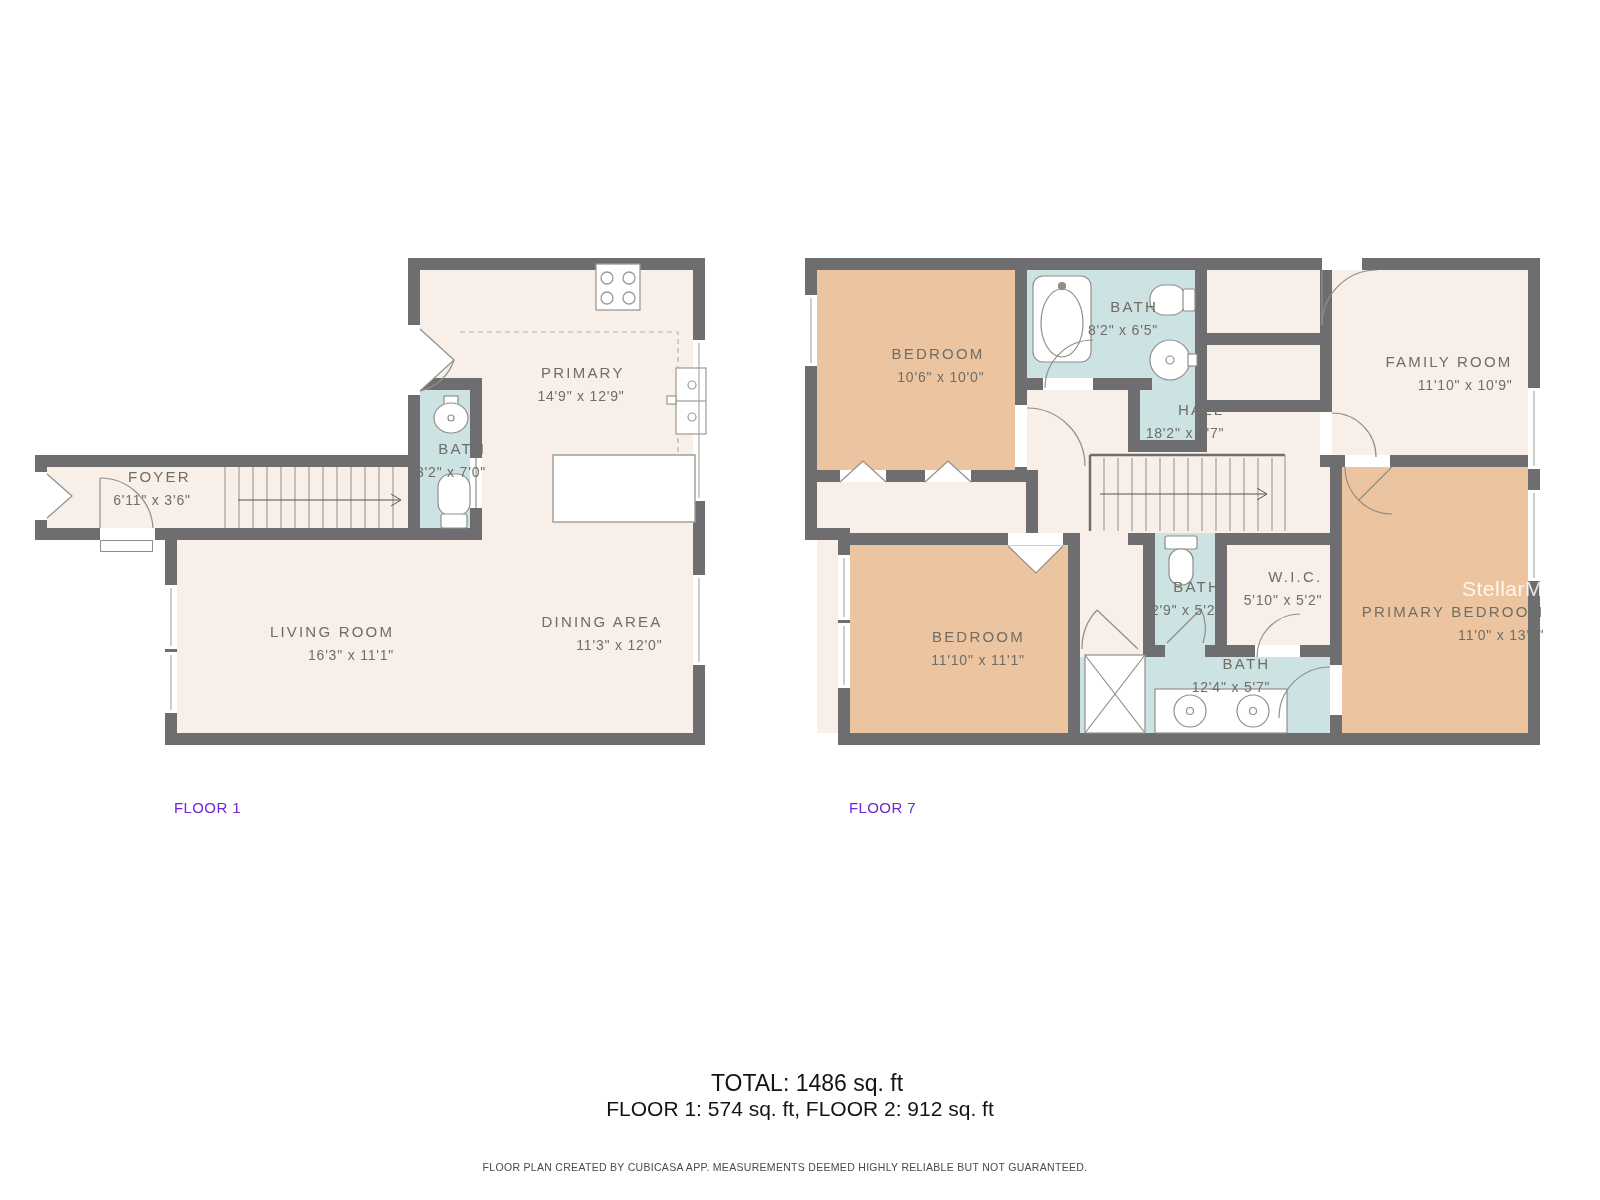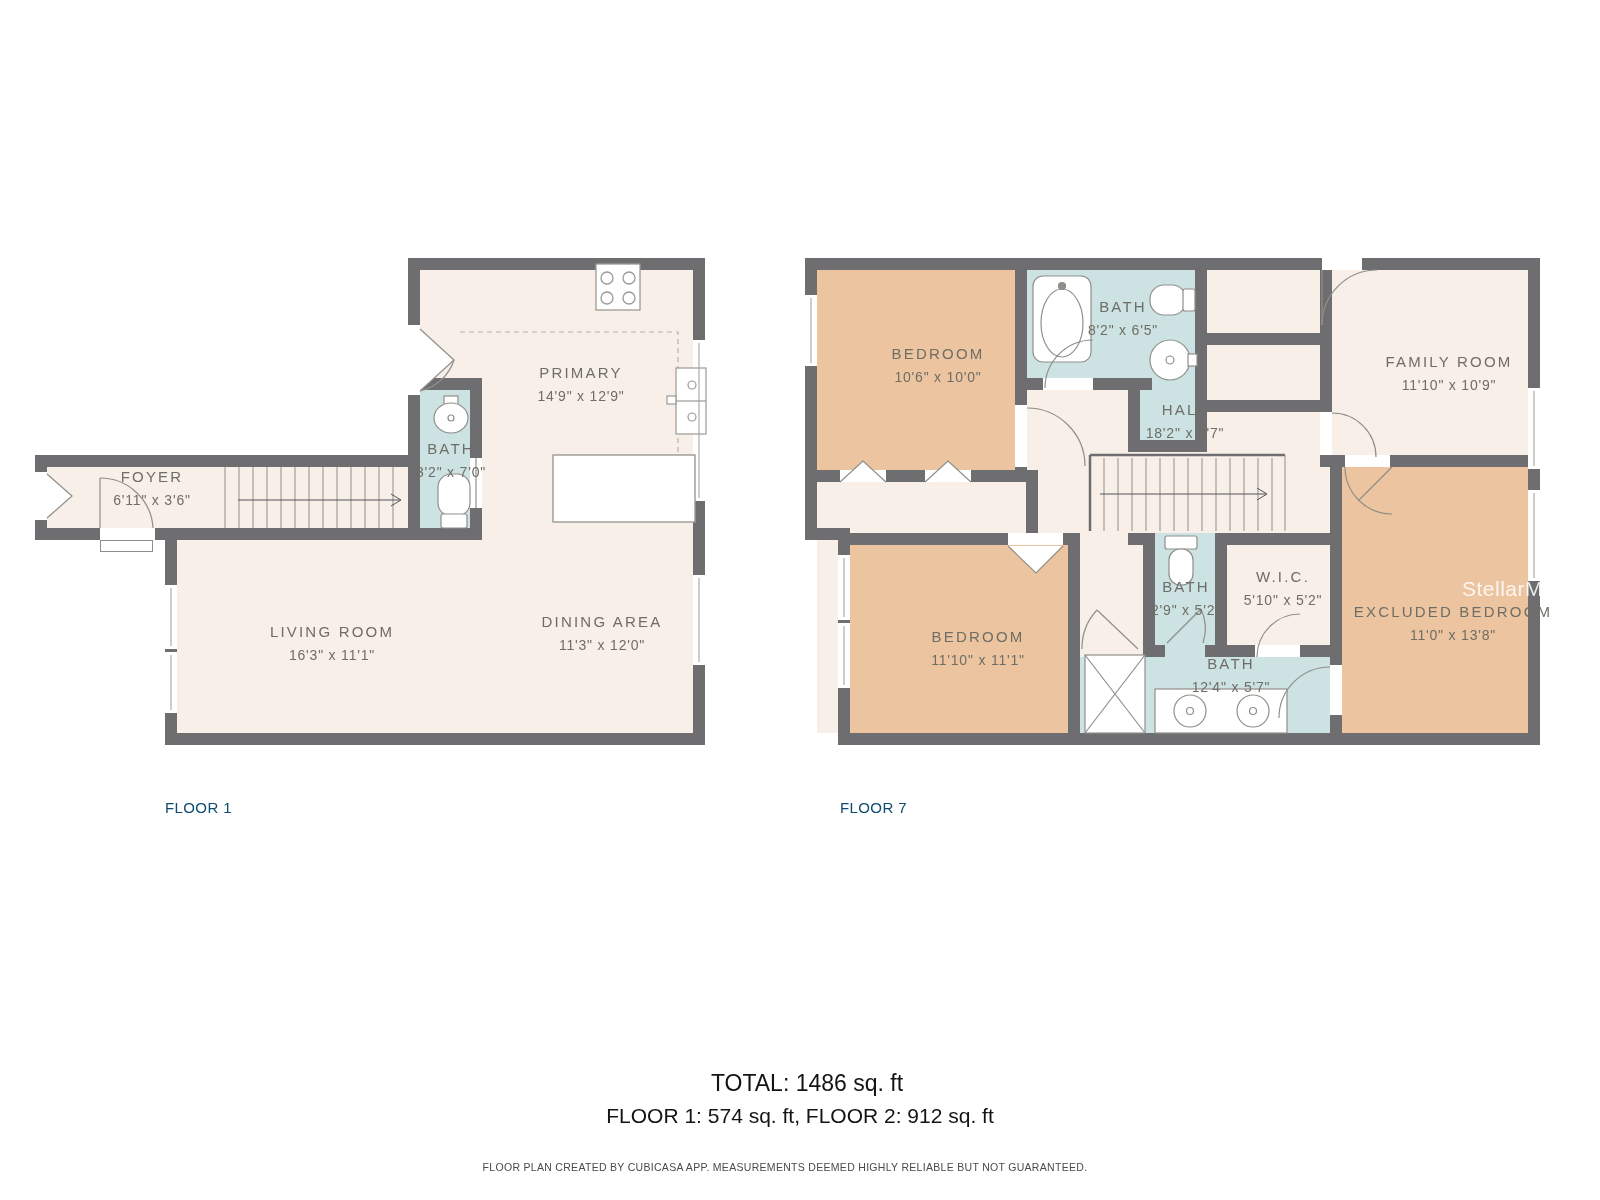--- a/index.html
+++ b/index.html
@@ -6,27 +6,27 @@
   .page{position:relative;width:1600px;height:1200px;background:#ffffff;overflow:hidden;
         font-family:"Liberation Sans",sans-serif;}
   .w{position:absolute;background:#6e6e70;}
   .f-cream{position:absolute;background:#f7efe8;}
   .f-tan{position:absolute;background:#ecc49f;}
   .f-blue{position:absolute;background:#cde2e2;}
   .win{position:absolute;background:#ffffff;}
   .gap{position:absolute;background:#ffffff;}
   .bgap{position:absolute;background:#cde2e2;}
   .slab{position:absolute;background:#ffffff;border:1px solid #8f8f8a;box-sizing:border-box;}
-  .rlabel{position:absolute;transform:translateX(-50%);text-align:center;color:#6e6e66;white-space:nowrap;}
+  .rlabel{position:absolute;transform:translateX(-50%);text-align:right;color:#6e6e66;white-space:nowrap;}
   .rlabel .nm{display:block;font-size:15px;letter-spacing:2.2px;}
   .rlabel .dm{display:block;font-size:14px;letter-spacing:.8px;margin-top:7px;}
-  .floorlbl{position:absolute;font-size:15px;color:#0c4a6e;letter-spacing:.4px;}
+  .floorlbl{position:absolute;font-size:15px;color:#6d28d9;letter-spacing:.4px;margin-left:9px;}
   .summary{position:absolute;left:0;top:1070px;width:1600px;text-align:center;color:#141414;}
   .summary .l1{font-size:23px;font-weight:normal;margin-left:14px;}
-  .summary .l2{font-size:21px;margin-top:7px;}
+  .summary .l2{font-size:21px;margin-top:0;}
   .summary .l3{font-size:21px;margin-top:5px;}
   .footer{position:absolute;left:0;top:1161px;width:1570px;text-align:center;
           font-size:10.5px;color:#4a4a4a;letter-spacing:.3px;}
   .watermark{position:absolute;left:1462px;top:577px;font-size:21px;color:rgba(255,255,255,.85);
              letter-spacing:.5px;z-index:30;}
   svg.lines{position:absolute;left:0;top:0;z-index:20;pointer-events:none;}
   .lbl-z{z-index:25;}
 </style>
 </head>
 <body>
@@ -287,21 +287,21 @@
     </div>
   <div class="rlabel lbl-z" style="left:1283px;top:568px">
     <span class="nm">W.I.C.</span>
       <span class="dm">5'10" x 5'2"</span>
     </div>
   <div class="rlabel lbl-z" style="left:1231px;top:655px">
     <span class="nm">BATH</span>
       <span class="dm">12'4" x 5'7"</span>
     </div>
   <div class="rlabel lbl-z" style="left:1453px;top:603px">
-    <span class="nm">EXCLUDED BEDROOM</span>
+    <span class="nm">PRIMARY BEDROOM</span>
       <span class="dm">11'0" x 13'8"</span>
     </div>
 
   <div class="watermark">StellarMLS</div>
 
   <div class="floorlbl" style="left:165px;top:799px">FLOOR 1</div>
   <div class="floorlbl" style="left:840px;top:799px">FLOOR 7</div>
 
   <div class="summary">
     <div class="l1">TOTAL: 1486 sq. ft</div>

